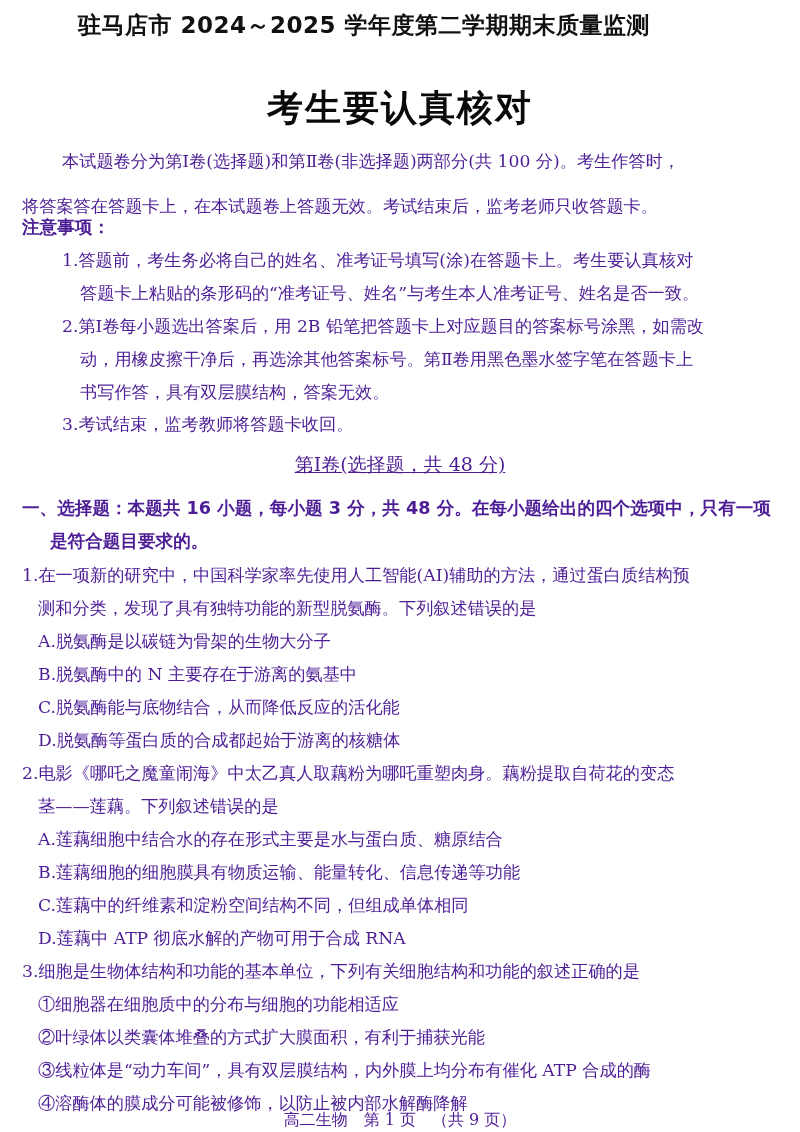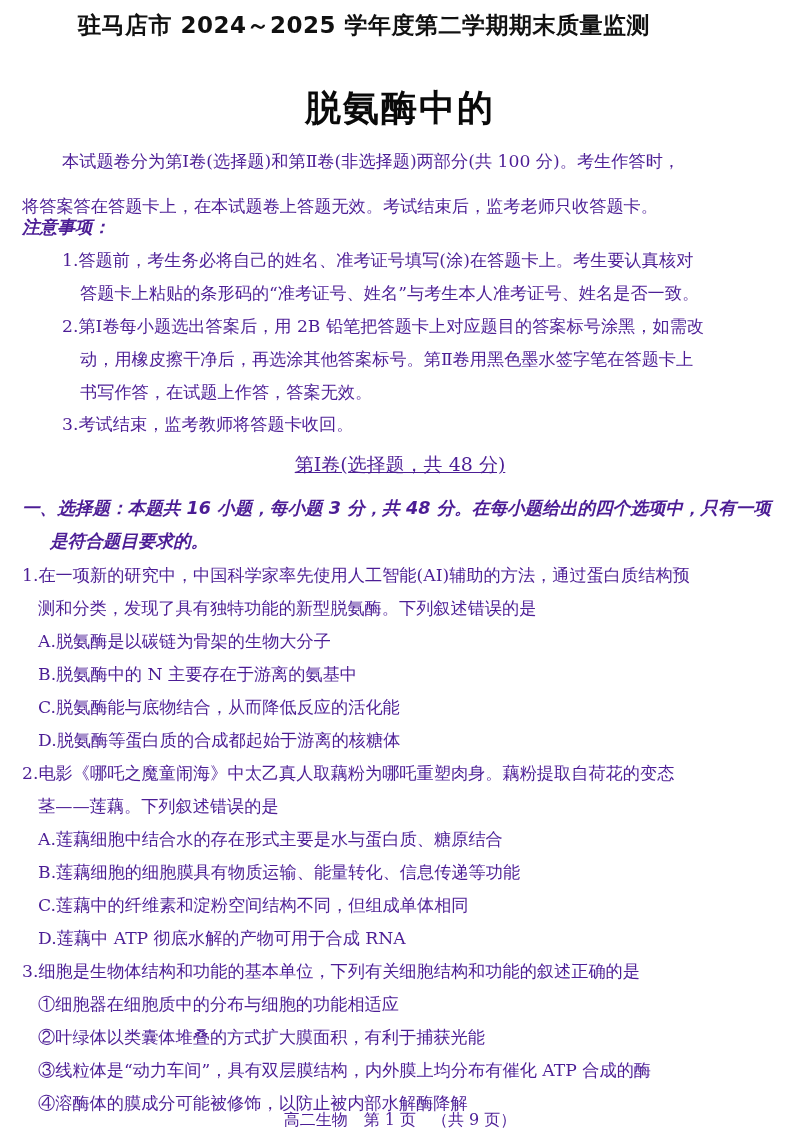--- a/index.html
+++ b/index.html
@@ -15,40 +15,40 @@
     font-weight: bold; font-size: 23px; letter-spacing: 0.5px; color: #111;
   }
   .exam-title {
     position: absolute; top: 84px; left: 0; width: 800px; text-align: center;
     font-weight: bold; font-size: 36px; letter-spacing: 2px; color: #0a0a0a;
   }
   .line {
     position: absolute; left: 0; white-space: nowrap;
     font-size: 17.2px; line-height: 1; color: #4c1d95;
   }
-  .bold-sans { font-family: "DejaVu Sans", "Liberation Sans", sans-serif; font-weight: bold; font-size: 17.6px; font-style: italic; }
+  .bold-sans { font-family: "DejaVu Sans", "Liberation Sans", sans-serif; font-weight: bold; font-size: 17.6px; }
   .section-title { width: 800px; text-align: center; font-size: 19px; }
   .footer { width: 800px; text-align: center; font-size: 16px; }
 </style>
 </head>
 <body>
 
 <div class="page">
   <div class="exam-header">驻马店市 2024～2025 学年度第二学期期末质量监测</div>
-  <div class="exam-title">脱氨酶中的</div>
+  <div class="exam-title">考生要认真核对</div>
 
   <div class="line" style="top:153px;left:62px;">本试题卷分为第Ⅰ卷(选择题)和第Ⅱ卷(非选择题)两部分(共 100 分)。考生作答时，</div>
   <div class="line" style="top:186px;left:22px;margin-top:12px;">将答案答在答题卡上，在本试题卷上答题无效。考试结束后，监考老师只收答题卡。</div>
 
   <div class="line bold-sans" style="top:219px;left:22px;">注意事项：</div>
   <div class="line" style="top:252px;left:62px;">1.答题前，考生务必将自己的姓名、准考证号填写(涂)在答题卡上。考生要认真核对</div>
   <div class="line" style="top:285px;left:80px;">答题卡上粘贴的条形码的“准考证号、姓名”与考生本人准考证号、姓名是否一致。</div>
   <div class="line" style="top:318px;left:62px;">2.第Ⅰ卷每小题选出答案后，用 2B 铅笔把答题卡上对应题目的答案标号涂黑，如需改</div>
   <div class="line" style="top:351px;left:80px;">动，用橡皮擦干净后，再选涂其他答案标号。第Ⅱ卷用黑色墨水签字笔在答题卡上</div>
-  <div class="line" style="top:384px;left:80px;">书写作答，在试题上作答，答案无效。</div>
+  <div class="line" style="top:384px;left:80px;">书写作答，具有双层膜结构，答案无效。</div>
   <div class="line" style="top:416px;left:62px;">3.考试结束，监考教师将答题卡收回。</div>
 
   <div class="line section-title" style="top:455px;text-decoration:underline;">第Ⅰ卷(选择题，共 48 分)</div>
 
   <div class="line bold-sans" style="top:500px;left:22px;">一、选择题：本题共 16 小题，每小题 3 分，共 48 分。在每小题给出的四个选项中，只有一项</div>
   <div class="line bold-sans" style="top:533px;left:50px;">是符合题目要求的。</div>
 
   <div class="line" style="top:567px;left:22px;">1.在一项新的研究中，中国科学家率先使用人工智能(AI)辅助的方法，通过蛋白质结构预</div>
   <div class="line" style="top:600px;left:38px;">测和分类，发现了具有独特功能的新型脱氨酶。下列叙述错误的是</div>
   <div class="line" style="top:633px;left:38px;">A.脱氨酶是以碳链为骨架的生物大分子</div>

